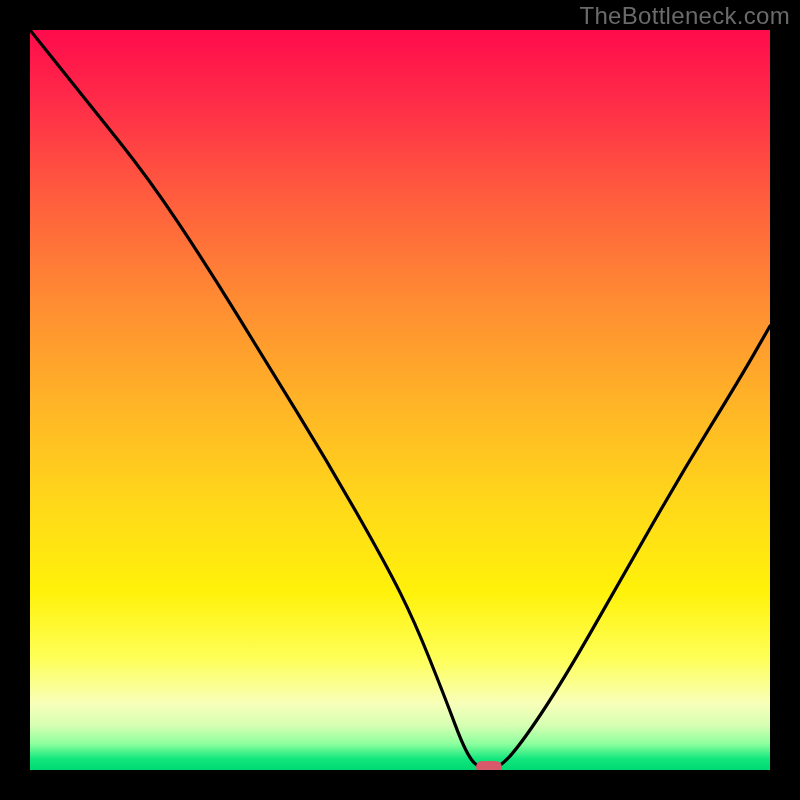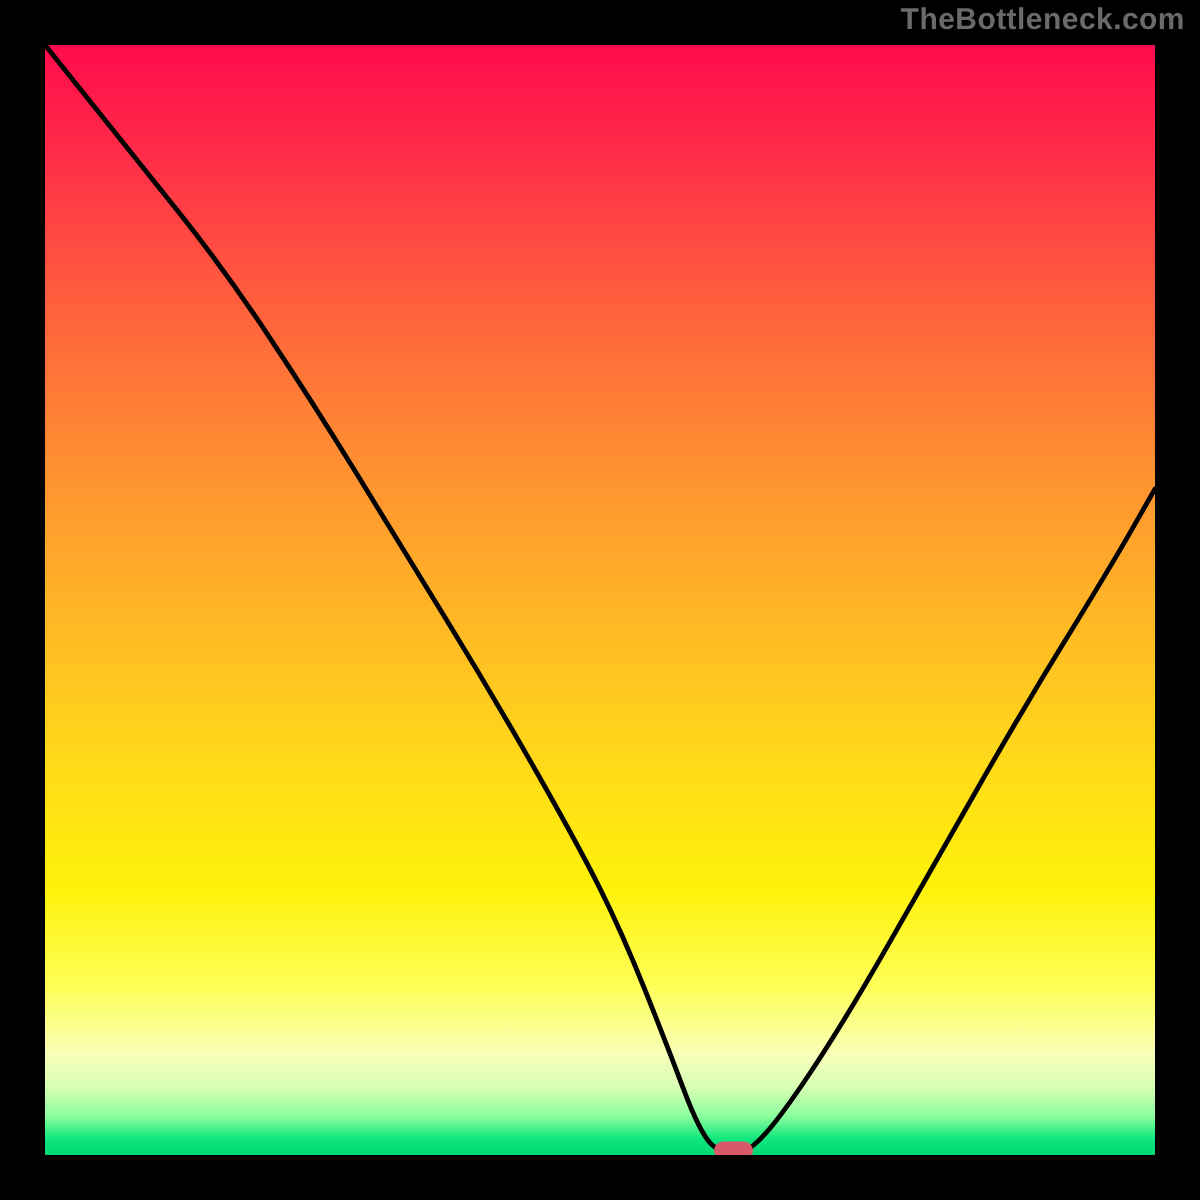--- a/index.html
+++ b/index.html
@@ -15,22 +15,22 @@
     position: relative;
     width: 800px;
     height: 800px;
     background: #000;
   }
   .watermark {
     position: absolute;
     top: 2px;
     right: 10px;
     color: #6a6a6a;
-    font-size: 20px;
-    font-weight: 700;
+    font-size: 24px;
+    font-weight: 400;
     letter-spacing: 0.3px;
     z-index: 10;
   }
   .plot-area {
     position: absolute;
     left: 30px;
     top: 30px;
     width: 740px;
     height: 740px;
     overflow: hidden;

